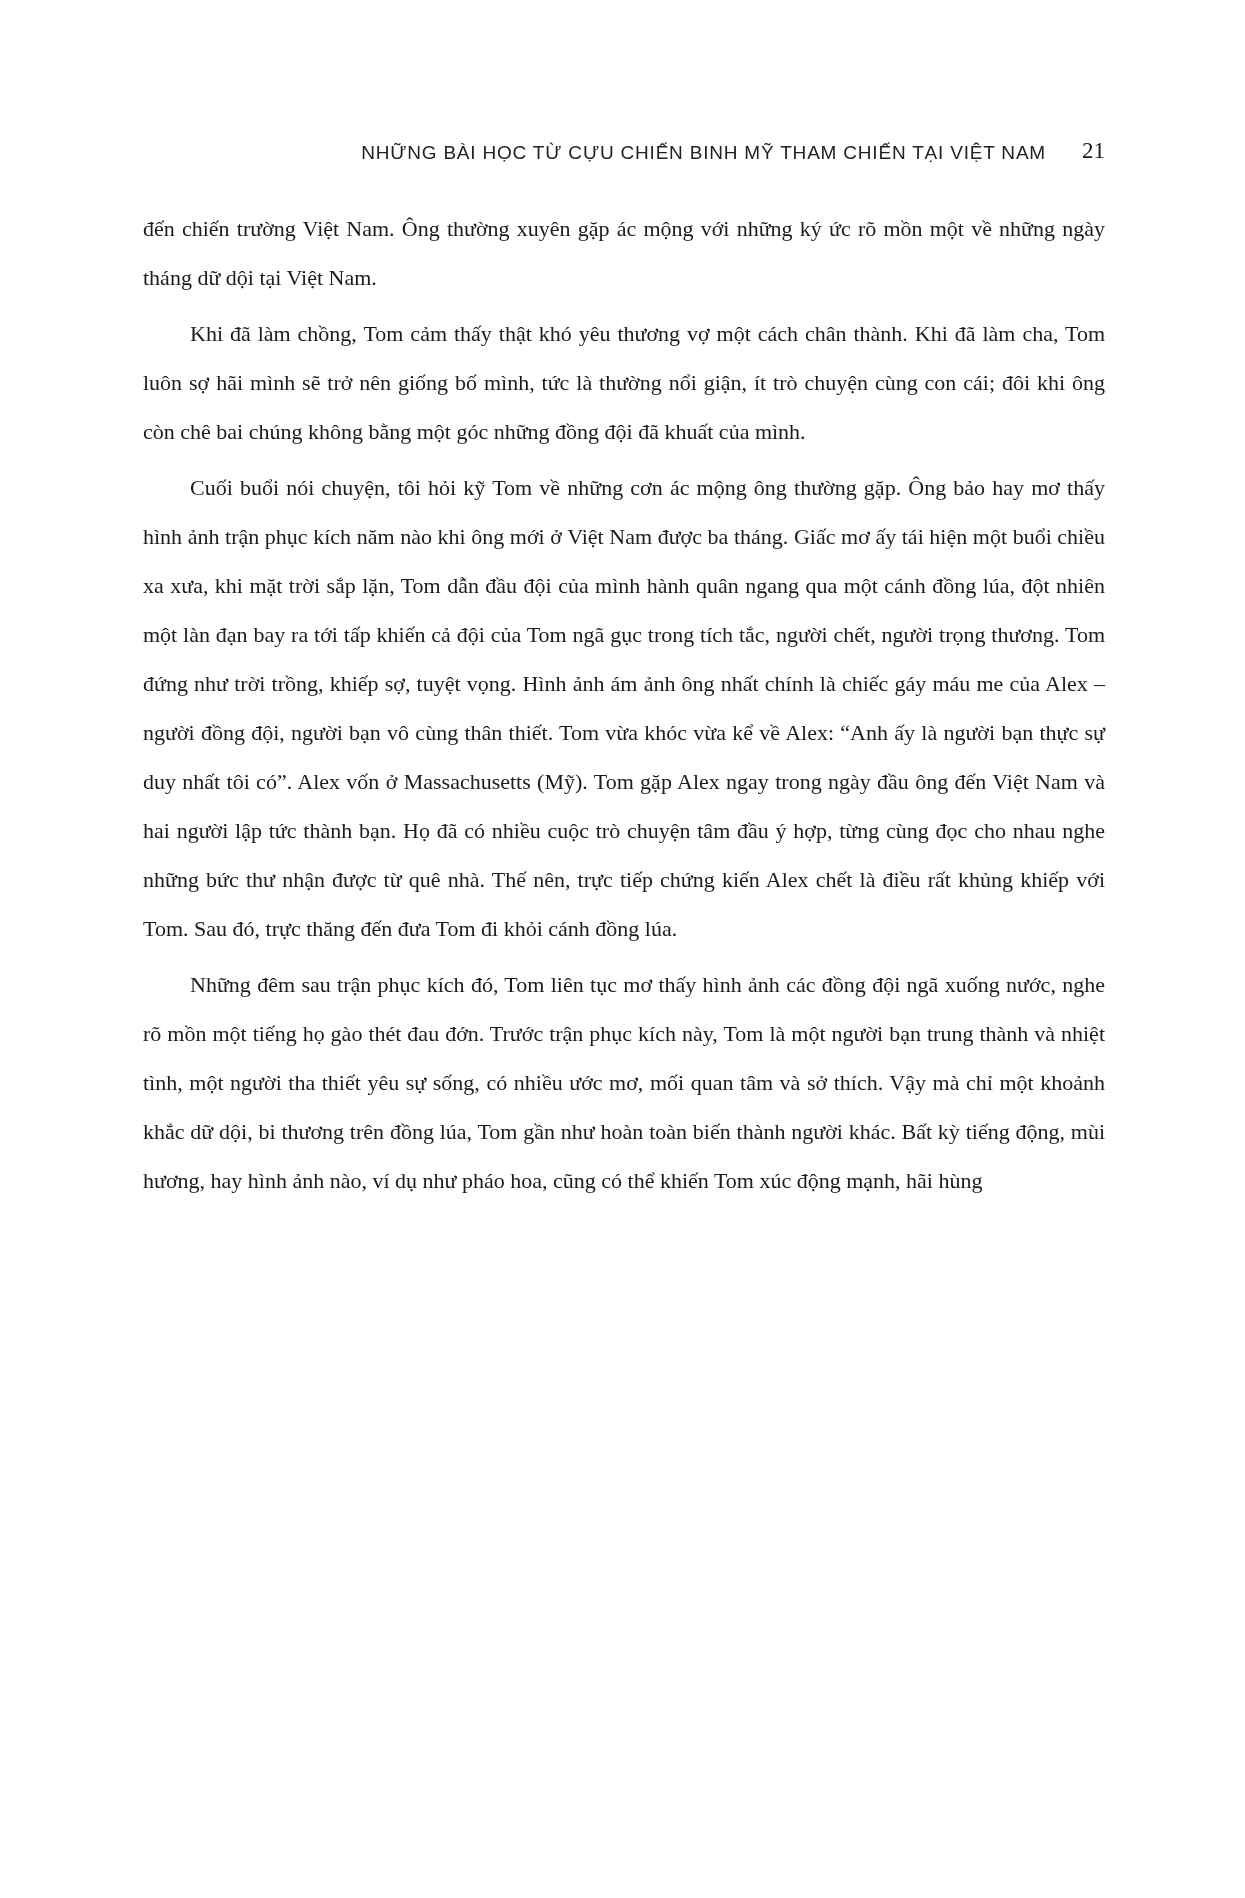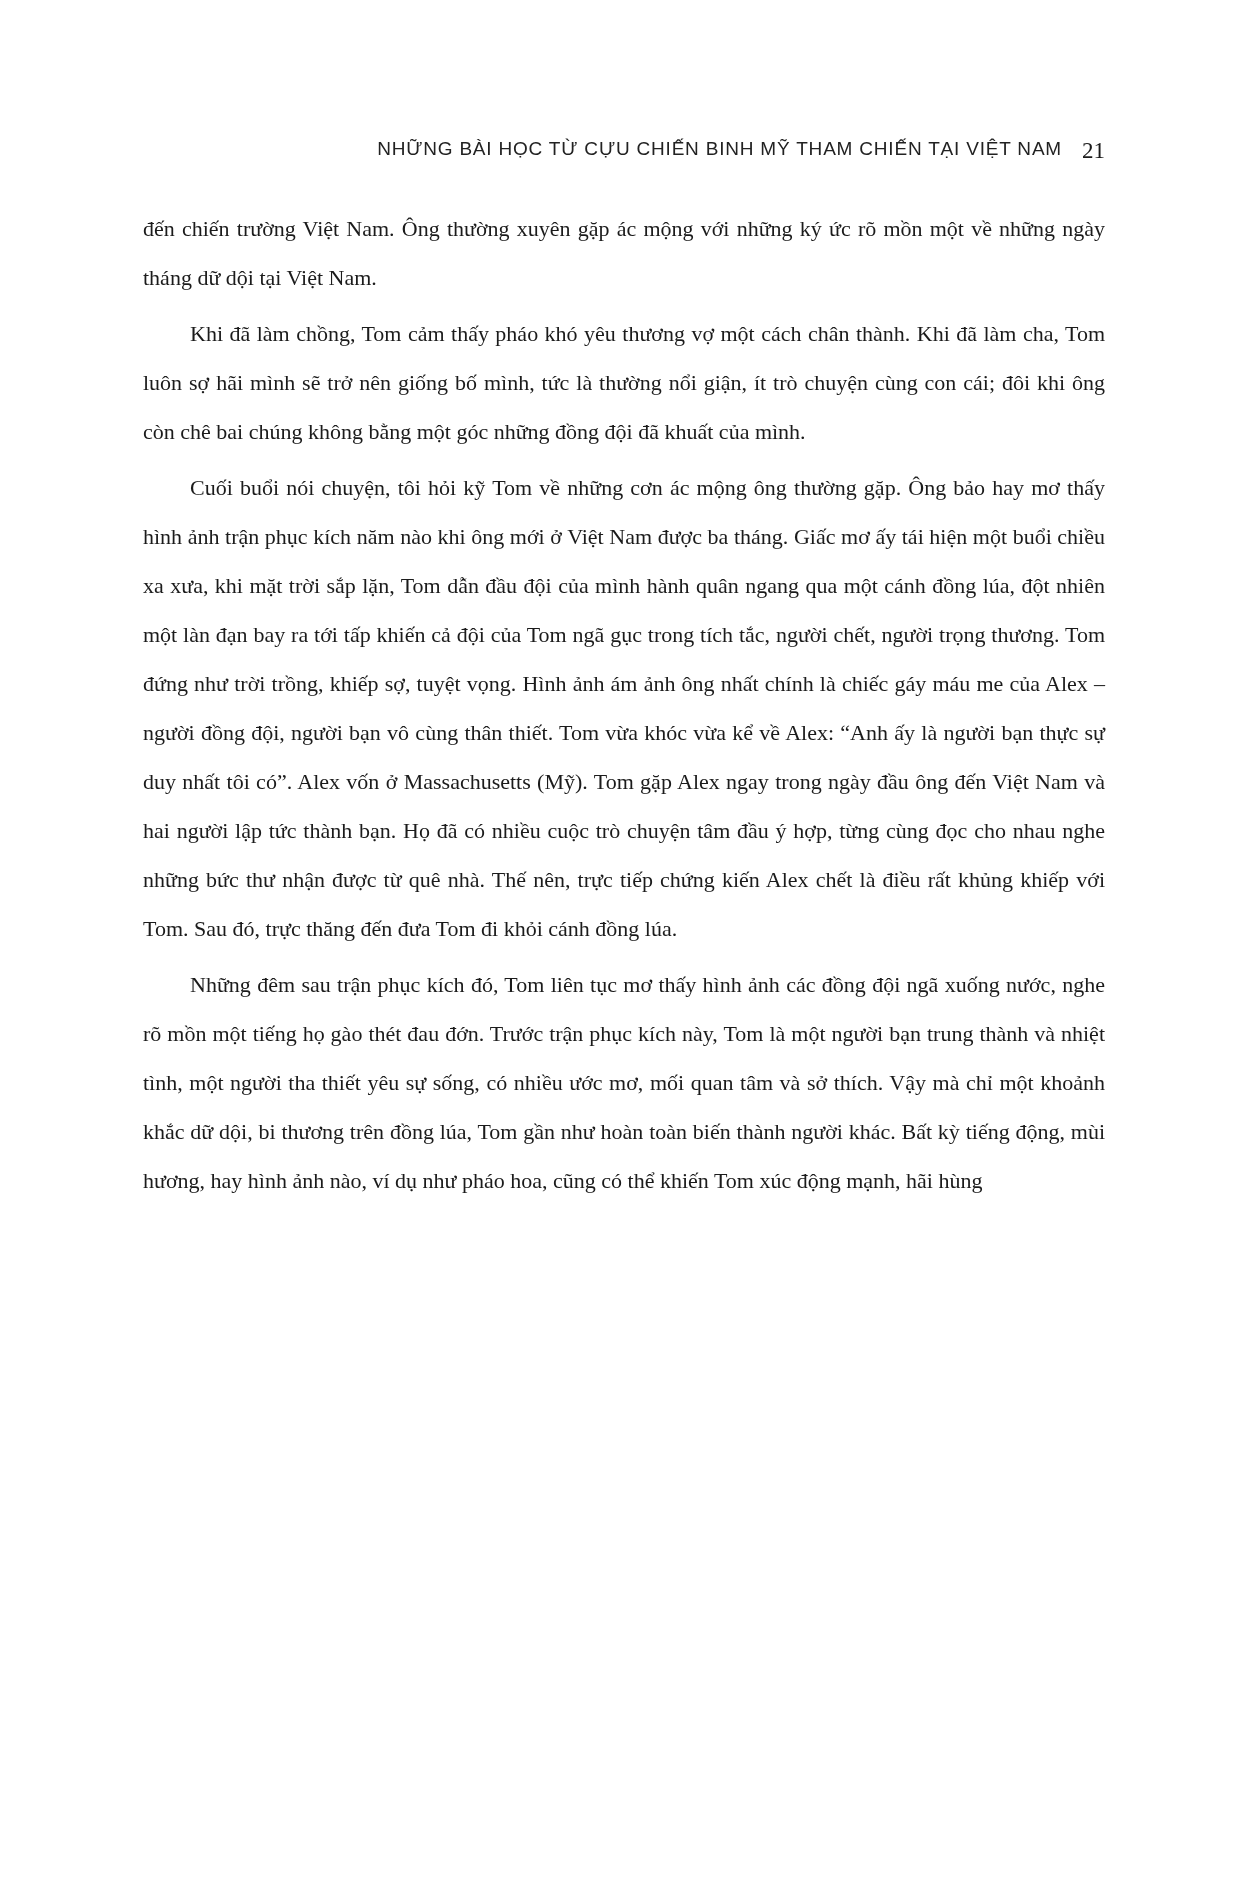--- a/index.html
+++ b/index.html
@@ -17,30 +17,30 @@
     color: #1b1b1b;
     overflow: hidden;
   }
   .running-head {
     position: absolute;
     top: 138px;
     left: 143px;
     right: 140px;
     display: flex;
     justify-content: flex-end;
-    align-items: flex-start;
+    align-items: flex-end;
     font-family: "Liberation Sans", sans-serif;
     font-size: 19px;
     font-weight: 400;
     letter-spacing: 0.8px;
     color: #222222;
     white-space: nowrap;
   }
   .folio {
-    margin-left: 20px;
+    margin-left: 36px;
     font-family: "Liberation Serif", serif;
     font-size: 23px;
     letter-spacing: 0;
     color: #1b1b1b;
   }
   .body-text {
     position: absolute;
     top: 204px;
     left: 143px;
     width: 962px;
@@ -60,17 +60,17 @@
 <body>
 
 <div class="page">
   <div class="running-head">
     <span class="head-title">NHỮNG BÀI HỌC TỪ CỰU CHIẾN BINH MỸ THAM CHIẾN TẠI VIỆT NAM</span>
     <span class="folio">21</span>
   </div>
 
   <div class="body-text">
     <p class="para">đến chiến trường Việt Nam. Ông thường xuyên gặp ác mộng với những ký ức rõ mồn một về những ngày tháng dữ dội tại Việt Nam.</p>
-    <p class="para indent">Khi đã làm chồng, Tom cảm thấy pháo khó yêu thương vợ một cách chân thành. Khi đã làm cha, Tom luôn sợ hãi mình sẽ trở nên giống bố mình, tức là thường nổi giận, ít trò chuyện cùng con cái; đôi khi ông còn chê bai chúng không bằng một góc những đồng đội đã khuất của mình.</p>
+    <p class="para indent">Khi đã làm chồng, Tom cảm thấy thật khó yêu thương vợ một cách chân thành. Khi đã làm cha, Tom luôn sợ hãi mình sẽ trở nên giống bố mình, tức là thường nổi giận, ít trò chuyện cùng con cái; đôi khi ông còn chê bai chúng không bằng một góc những đồng đội đã khuất của mình.</p>
     <p class="para indent">Cuối buổi nói chuyện, tôi hỏi kỹ Tom về những cơn ác mộng ông thường gặp. Ông bảo hay mơ thấy hình ảnh trận phục kích năm nào khi ông mới ở Việt Nam được ba tháng. Giấc mơ ấy tái hiện một buổi chiều xa xưa, khi mặt trời sắp lặn, Tom dẫn đầu đội của mình hành quân ngang qua một cánh đồng lúa, đột nhiên một làn đạn bay ra tới tấp khiến cả đội của Tom ngã gục trong tích tắc, người chết, người trọng thương. Tom đứng như trời trồng, khiếp sợ, tuyệt vọng. Hình ảnh ám ảnh ông nhất chính là chiếc gáy máu me của Alex – người đồng đội, người bạn vô cùng thân thiết. Tom vừa khóc vừa kể về Alex: “Anh ấy là người bạn thực sự duy nhất tôi có”. Alex vốn ở Massachusetts (Mỹ). Tom gặp Alex ngay trong ngày đầu ông đến Việt Nam và hai người lập tức thành bạn. Họ đã có nhiều cuộc trò chuyện tâm đầu ý hợp, từng cùng đọc cho nhau nghe những bức thư nhận được từ quê nhà. Thế nên, trực tiếp chứng kiến Alex chết là điều rất khủng khiếp với Tom. Sau đó, trực thăng đến đưa Tom đi khỏi cánh đồng lúa.</p>
     <p class="para indent">Những đêm sau trận phục kích đó, Tom liên tục mơ thấy hình ảnh các đồng đội ngã xuống nước, nghe rõ mồn một tiếng họ gào thét đau đớn. Trước trận phục kích này, Tom là một người bạn trung thành và nhiệt tình, một người tha thiết yêu sự sống, có nhiều ước mơ, mối quan tâm và sở thích. Vậy mà chỉ một khoảnh khắc dữ dội, bi thương trên đồng lúa, Tom gần như hoàn toàn biến thành người khác. Bất kỳ tiếng động, mùi hương, hay hình ảnh nào, ví dụ như pháo hoa, cũng có thể khiến Tom xúc động mạnh, hãi hùng</p>
   </div>
 </div>
 
 </body></html>

